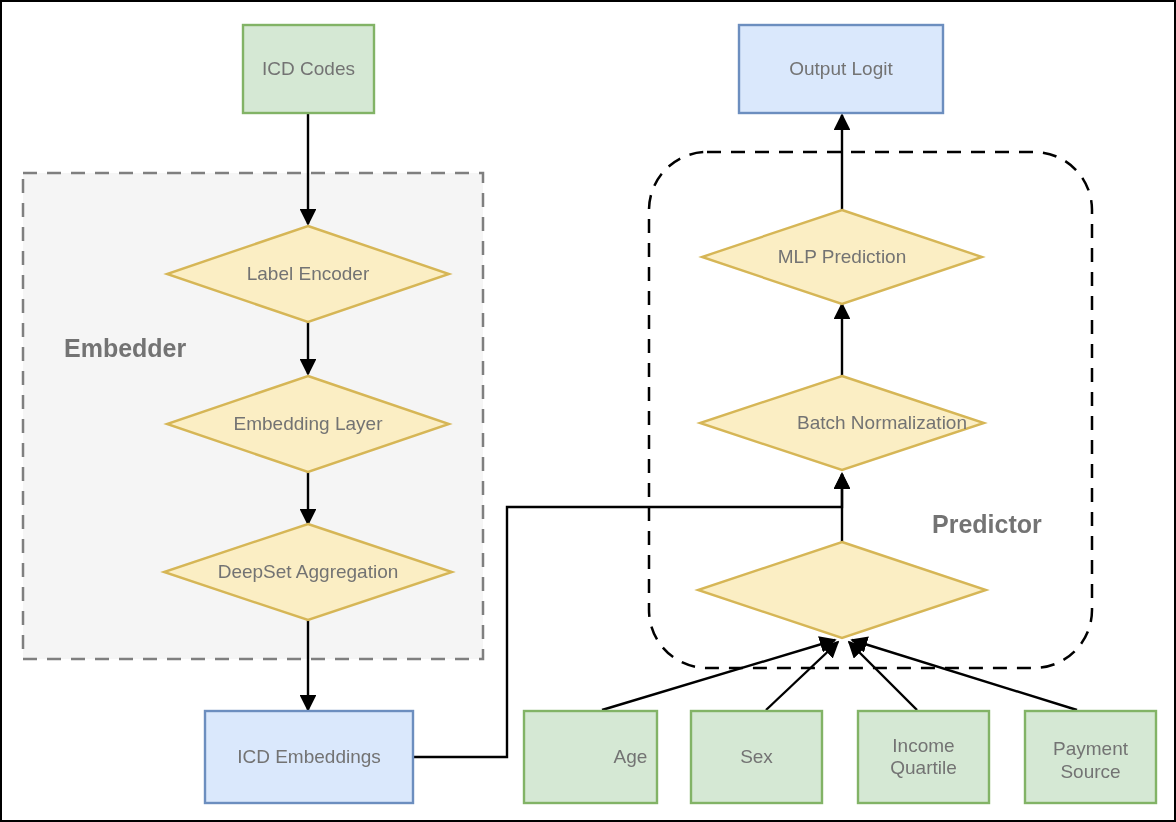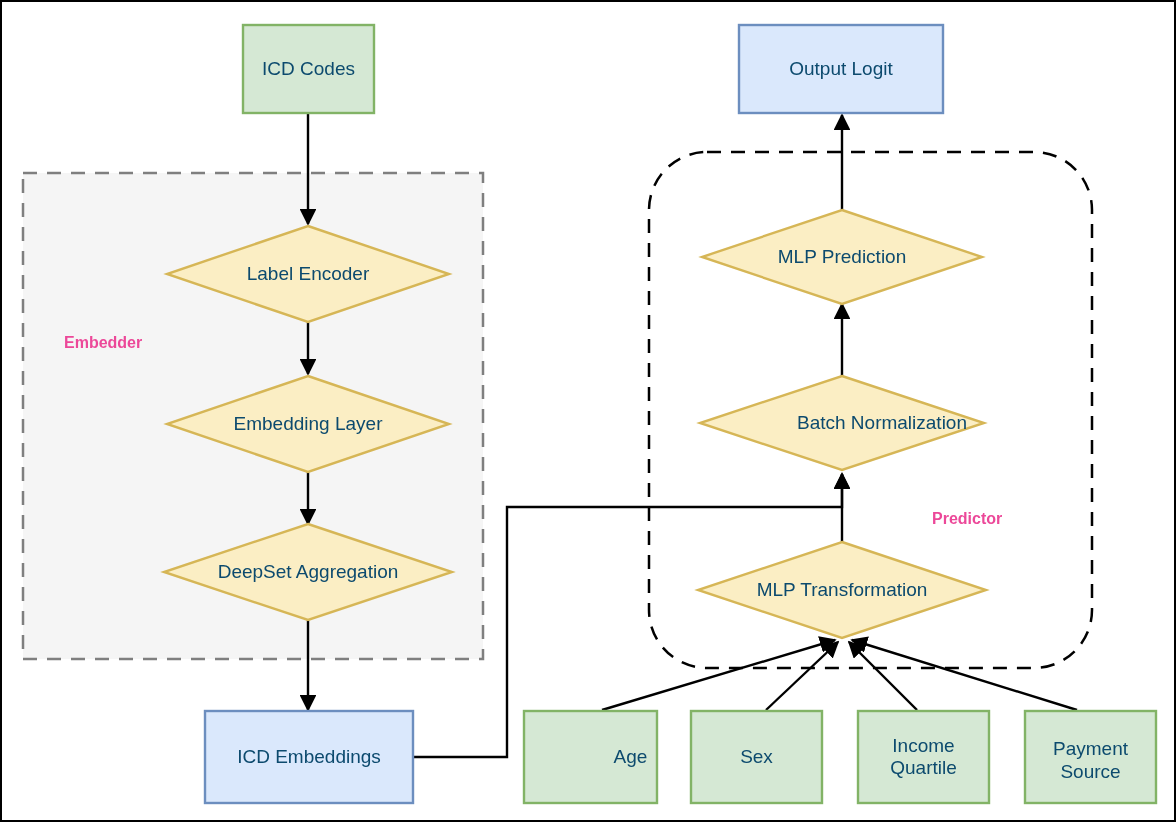--- a/index.html
+++ b/index.html
@@ -25,31 +25,31 @@
     top: 0;
     width: 1176px;
     height: 822px;
   }
   .node-label {
     position: absolute;
     display: flex;
     align-items: center;
     justify-content: center;
     text-align: center;
-    color: #0c4a6e;
+    color: #737373;
     font-size: 19px;
     line-height: 1.18;
     pointer-events: none;
     white-space: pre-line;
   }
   .group-label {
     position: absolute;
     font-weight: bold;
-    font-size: 16px;
-    color: #ec4899;
+    font-size: 25px;
+    color: #737373;
   }
 </style>
 </head>
 <body>
 
 <div id="canvas">
 
   <svg class="svg-layer" viewBox="0 0 1176 822" xmlns="http://www.w3.org/2000/svg">
     <defs>
       <marker id="arrow" viewBox="0 0 10 10" refX="9" refY="5" markerWidth="7" markerHeight="7" orient="auto-start-reverse">
@@ -113,21 +113,20 @@
   <div class="node-label" style="left:196px; top:400px; width:220px; height:44px;">Embedding Layer</div>
 
   <div class="node-label" style="left:737px; top:23px; width:204px; height:88px;">Output Logit</div>
 
   <div class="node-label" style="left:203px; top:709px; width:208px; height:92px;">ICD Embeddings</div>
 
   <div class="node-label" style="left:730px; top:233px; width:220px; height:44px;">MLP Prediction</div>
 
   <div class="node-label" style="left:760px; top:399px; width:240px; height:44px;">Batch Normalization</div>
 
-  <div class="node-label" style="left:718px; top:566px; width:244px; height:44px;">MLP Transformation</div>
 
   <div class="node-label" style="left:522px; top:709px; width:133px; height:92px;padding-left:40px;">Age</div>
 
   <div class="node-label" style="left:689px; top:709px; width:131px; height:92px;">Sex</div>
 
   <div class="node-label" style="left:856px; top:709px; width:131px; height:92px;">Income
 Quartile</div>
 
   <div class="node-label" style="left:1023px; top:709px; width:131px; height:99px;">Payment
 Source</div>

